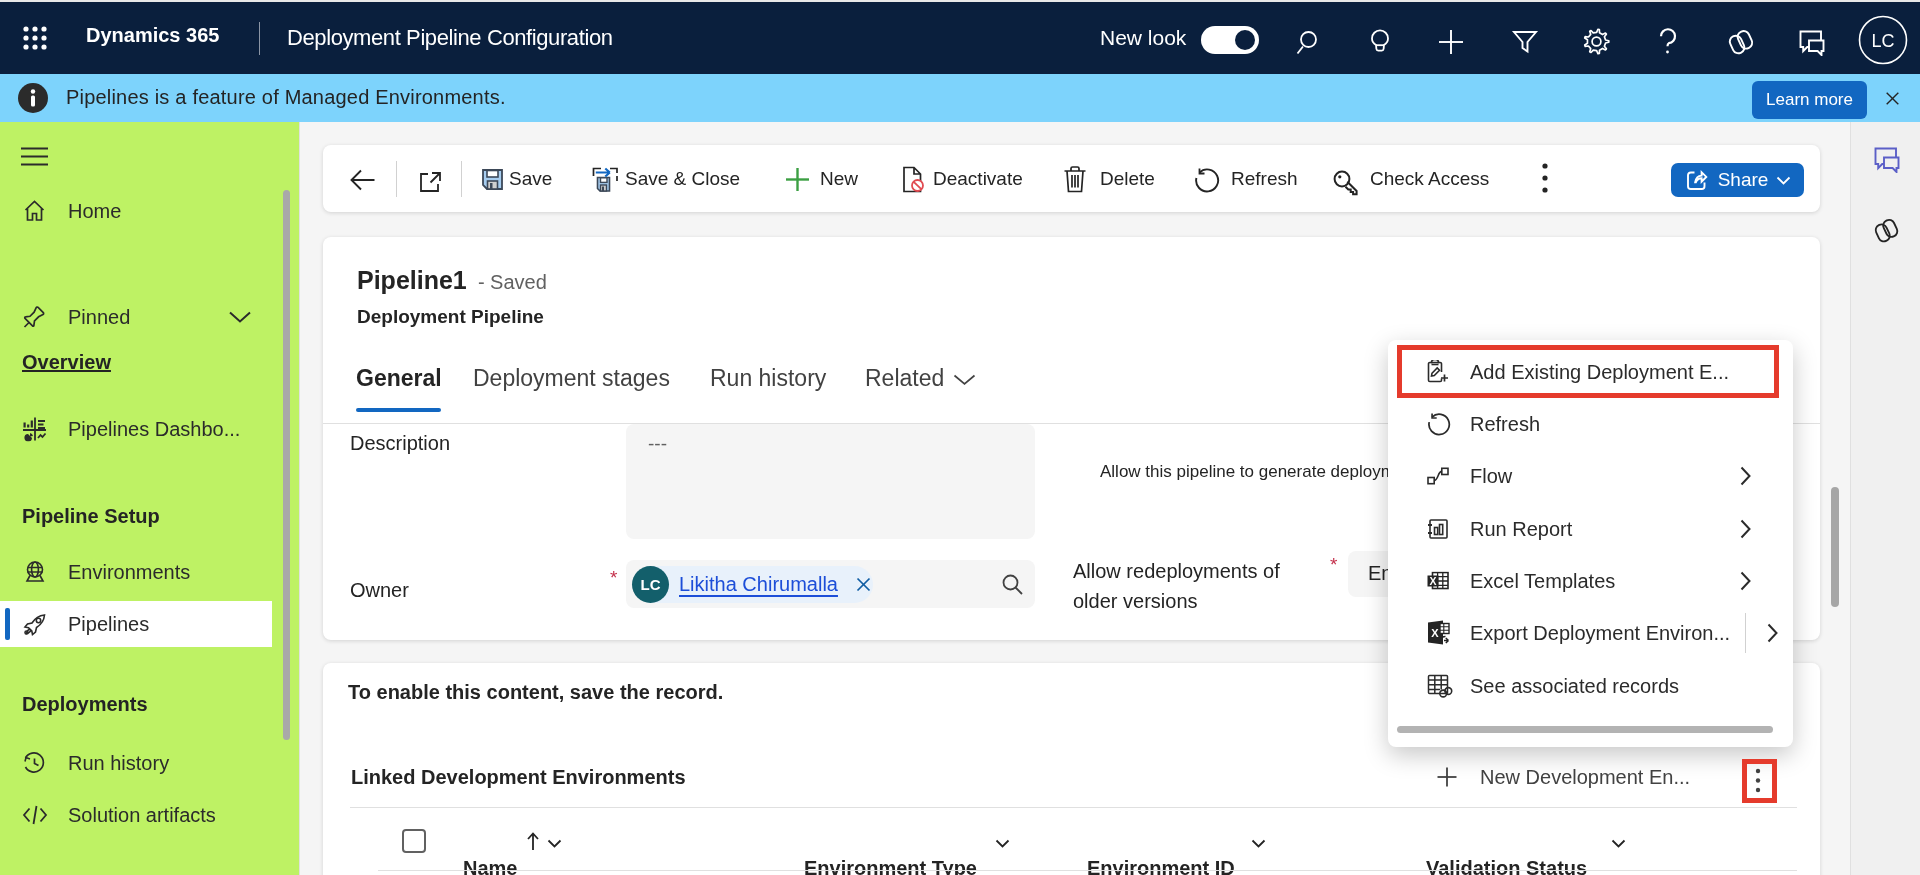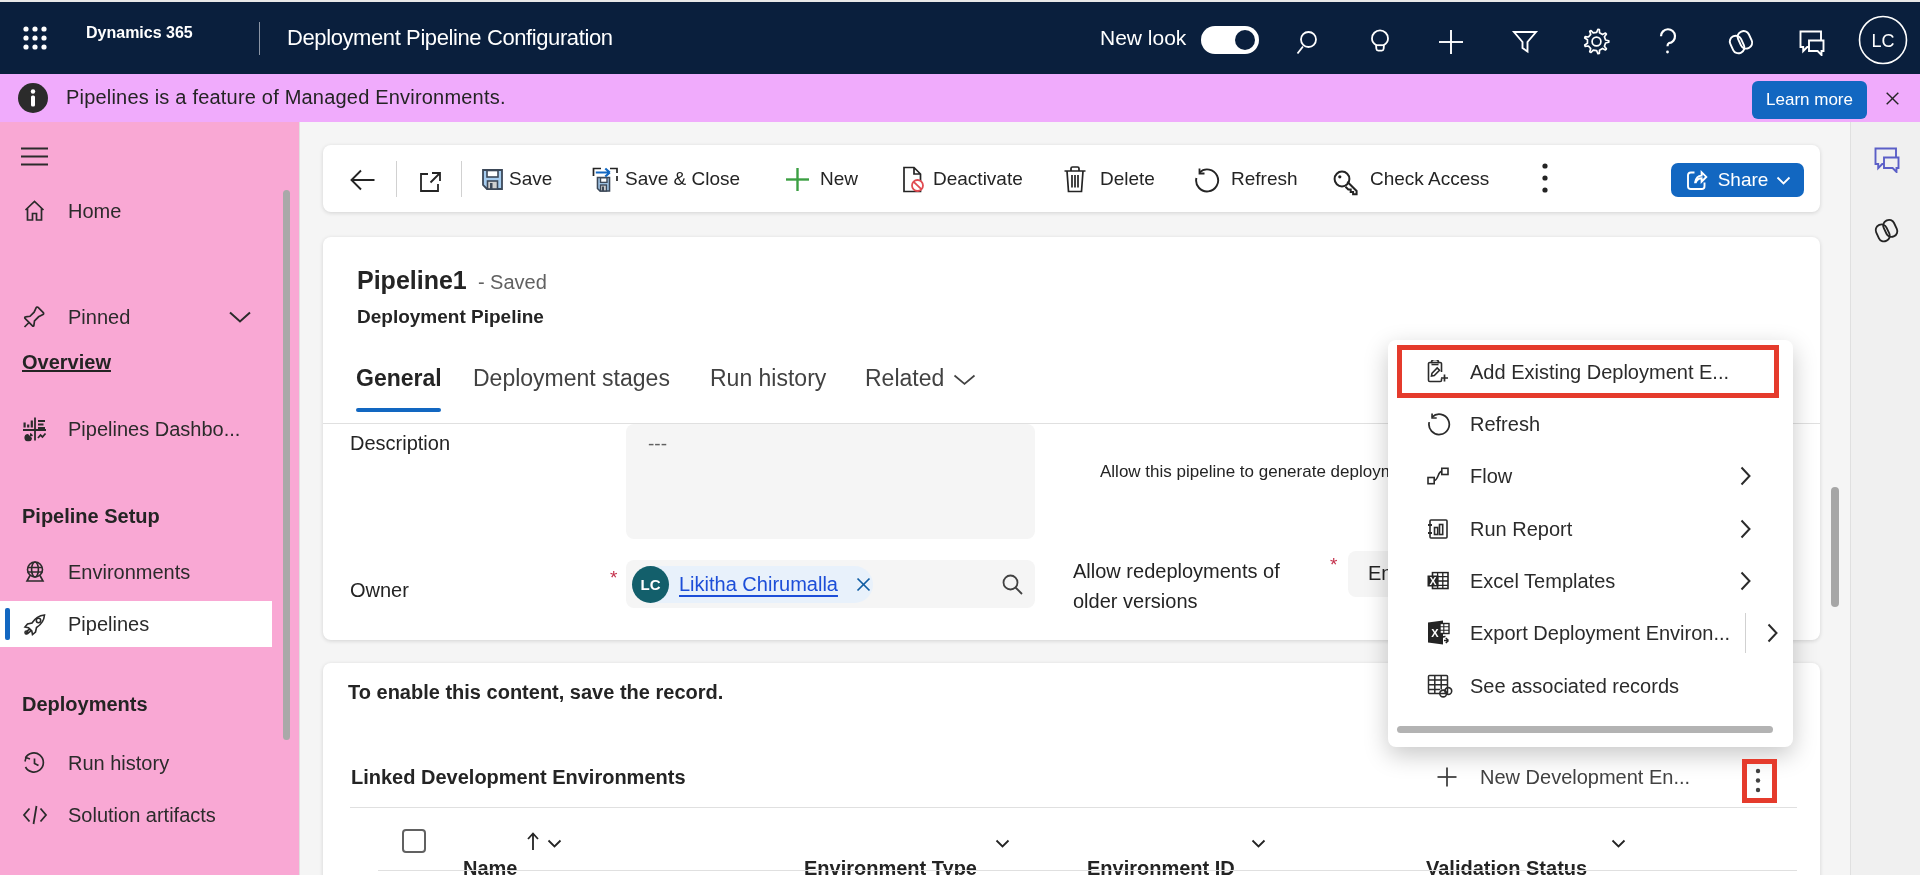--- a/index.html
+++ b/index.html
@@ -4,35 +4,35 @@
 <style>
   * { margin:0; padding:0; box-sizing:border-box; }
   html,body { width:1920px; height:875px; overflow:hidden; }
   body { font-family:"Liberation Sans", sans-serif; color:#242424; }
   .abs { position:absolute; }
   #stage { position:relative; width:1920px; height:875px; background:#f5f5f5; overflow:hidden; }
 
   
   #topstrip { left:0; top:0; width:1920px; height:2px; background:#e8e8e8; }
   #header { left:0; top:2px; width:1920px; height:72px; background:#0a1f3d; }
-  #header .ttl1 { position:absolute; left:86px; top:22px; font-size:16px; font-weight:700; color:#fff; letter-spacing:0; }
+  #header .ttl1 { position:absolute; left:86px; top:22px; font-size:20px; font-weight:700; color:#fff; letter-spacing:0; }
   #header .sep { position:absolute; left:259px; top:20px; width:1px; height:33px; background:#8b95a5; }
   #header .ttl2 { position:absolute; left:287px; top:23px; font-size:22px; font-weight:400; color:#fff; letter-spacing:-0.4px; }
   #header .newlook { position:absolute; left:1100px; top:24px; font-size:21px; color:#fff; }
   #toggle { position:absolute; left:1201px; top:24px; width:58px; height:28px; background:#fff; border-radius:14px; }
   #toggle .knob { position:absolute; right:4px; top:4px; width:20px; height:20px; border-radius:50%; background:#0a1f3d; }
   .hicon { position:absolute; top:26px; }
 
   
-  #banner { left:0; top:74px; width:1920px; height:48px; background:#f0abfc; }
+  #banner { left:0; top:74px; width:1920px; height:48px; background:#7dd3fc; }
   #banner .btext { position:absolute; left:66px; top:12px; font-size:20px; color:#242424; letter-spacing:0.2px; }
   #learnmore { position:absolute; left:1752px; top:7px; width:115px; height:38px; background:#1267c1; border-radius:6px; color:#fff; font-size:17px; text-align:center; line-height:38px; }
 
   
-  #sidebar { left:0; top:122px; width:300px; height:753px; background:#f9a8d4; border-right:1px solid #e0e0e0; }
+  #sidebar { left:0; top:122px; width:300px; height:753px; background:#bef264; border-right:1px solid #e0e0e0; }
   .navitem { position:absolute; left:0; width:280px; height:46px; }
   .navitem .nlabel { position:absolute; left:68px; top:50%; transform:translateY(-50%); font-size:20px; color:#2b2b2b; }
   .navitem .nicon { position:absolute; left:22px; top:50%; transform:translateY(-50%); }
   .navhead { position:absolute; left:22px; font-size:20px; font-weight:700; color:#242424; }
   .nchev { position:absolute; left:228px; top:50%; transform:translateY(-50%); }
   #selrow { position:absolute; left:0px; top:479px; width:272px; height:46px; background:#fff; }
   #selbar { position:absolute; left:5px; top:486px; width:5px; height:32px; background:#1267c1; border-radius:2px; }
   #sbscroll { position:absolute; left:283px; top:68px; width:7px; height:550px; background:#a9a9a9; border-radius:4px; }
 
   

